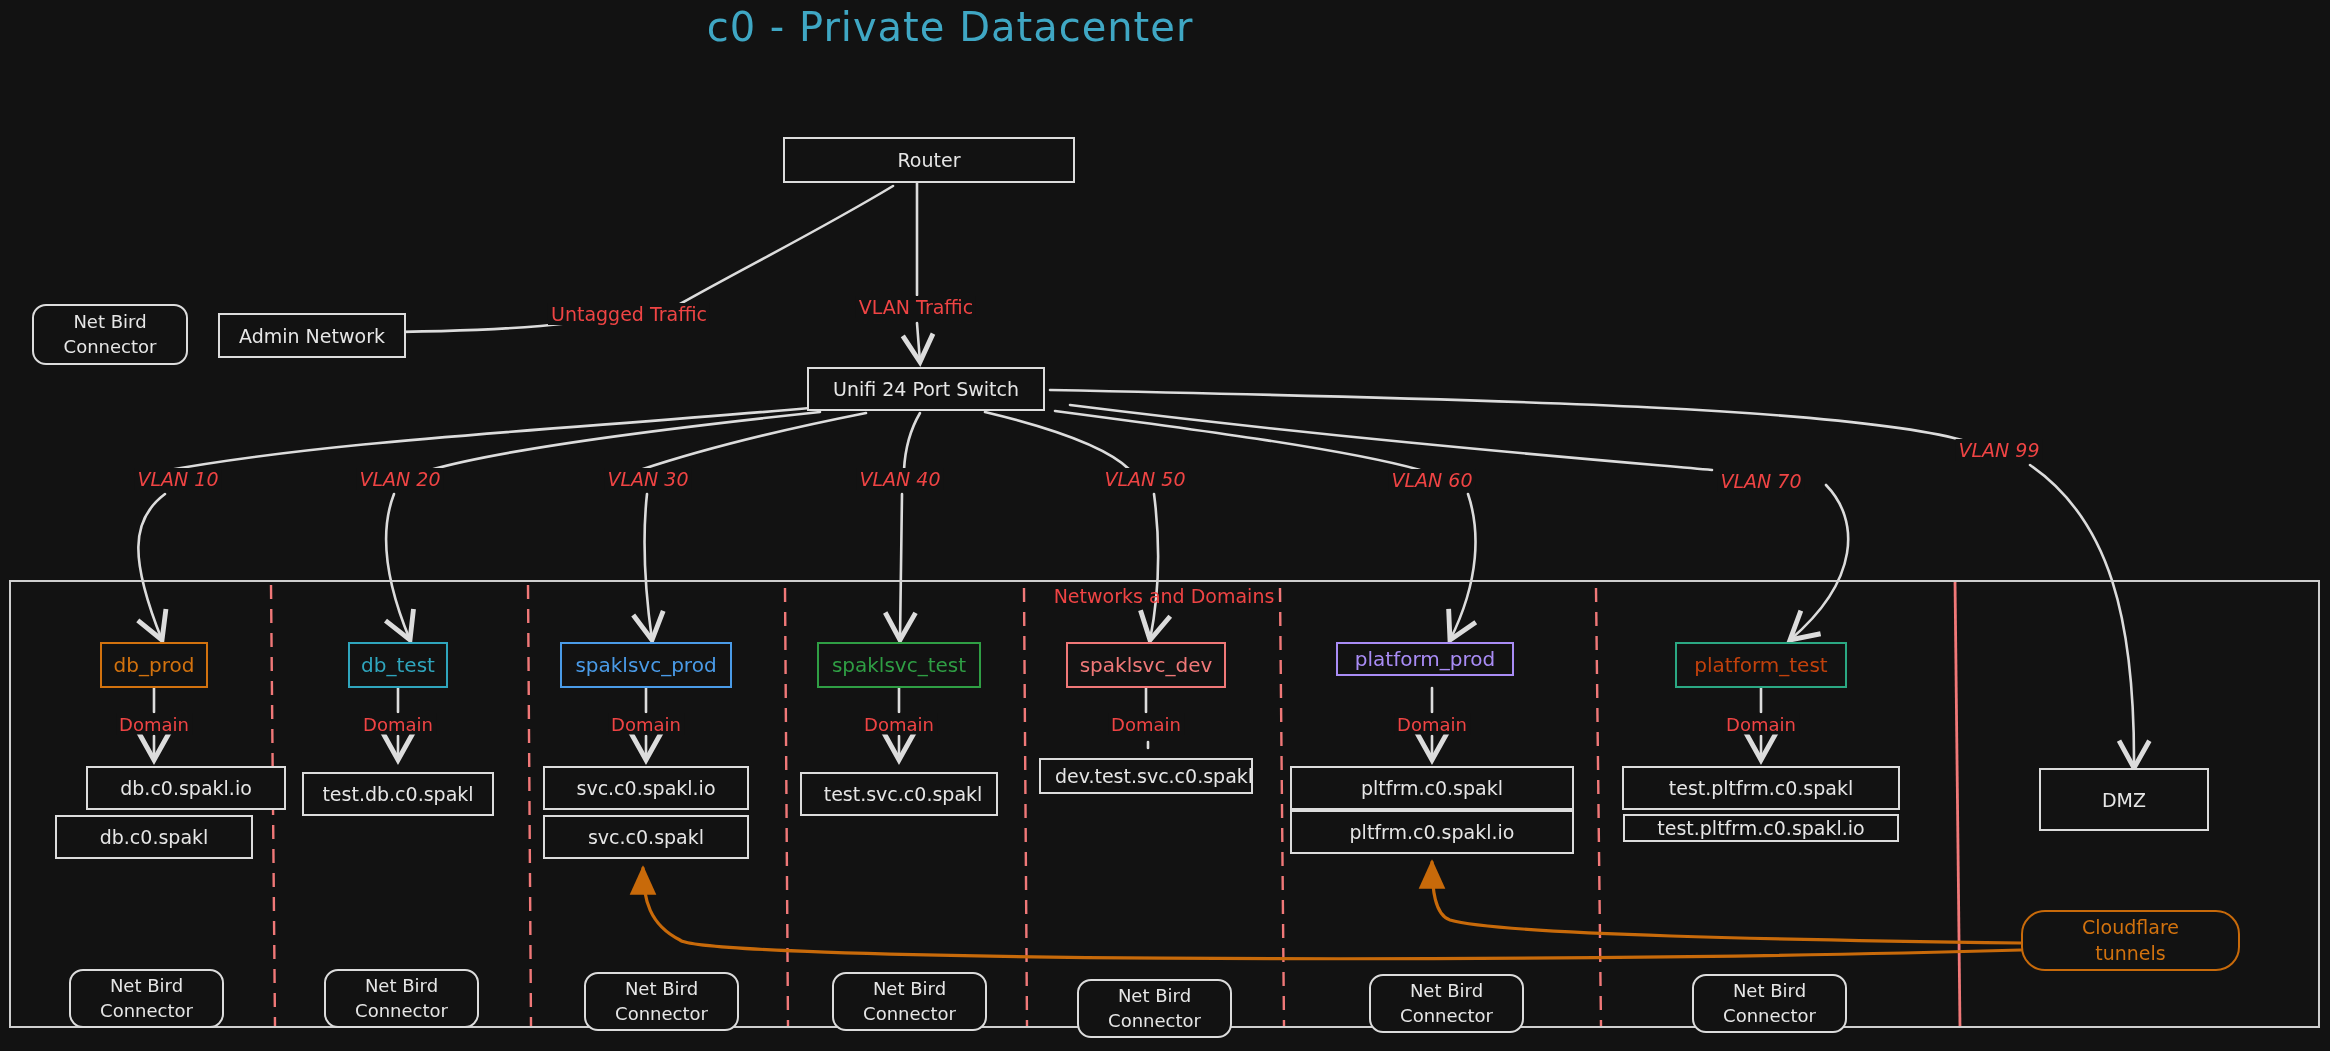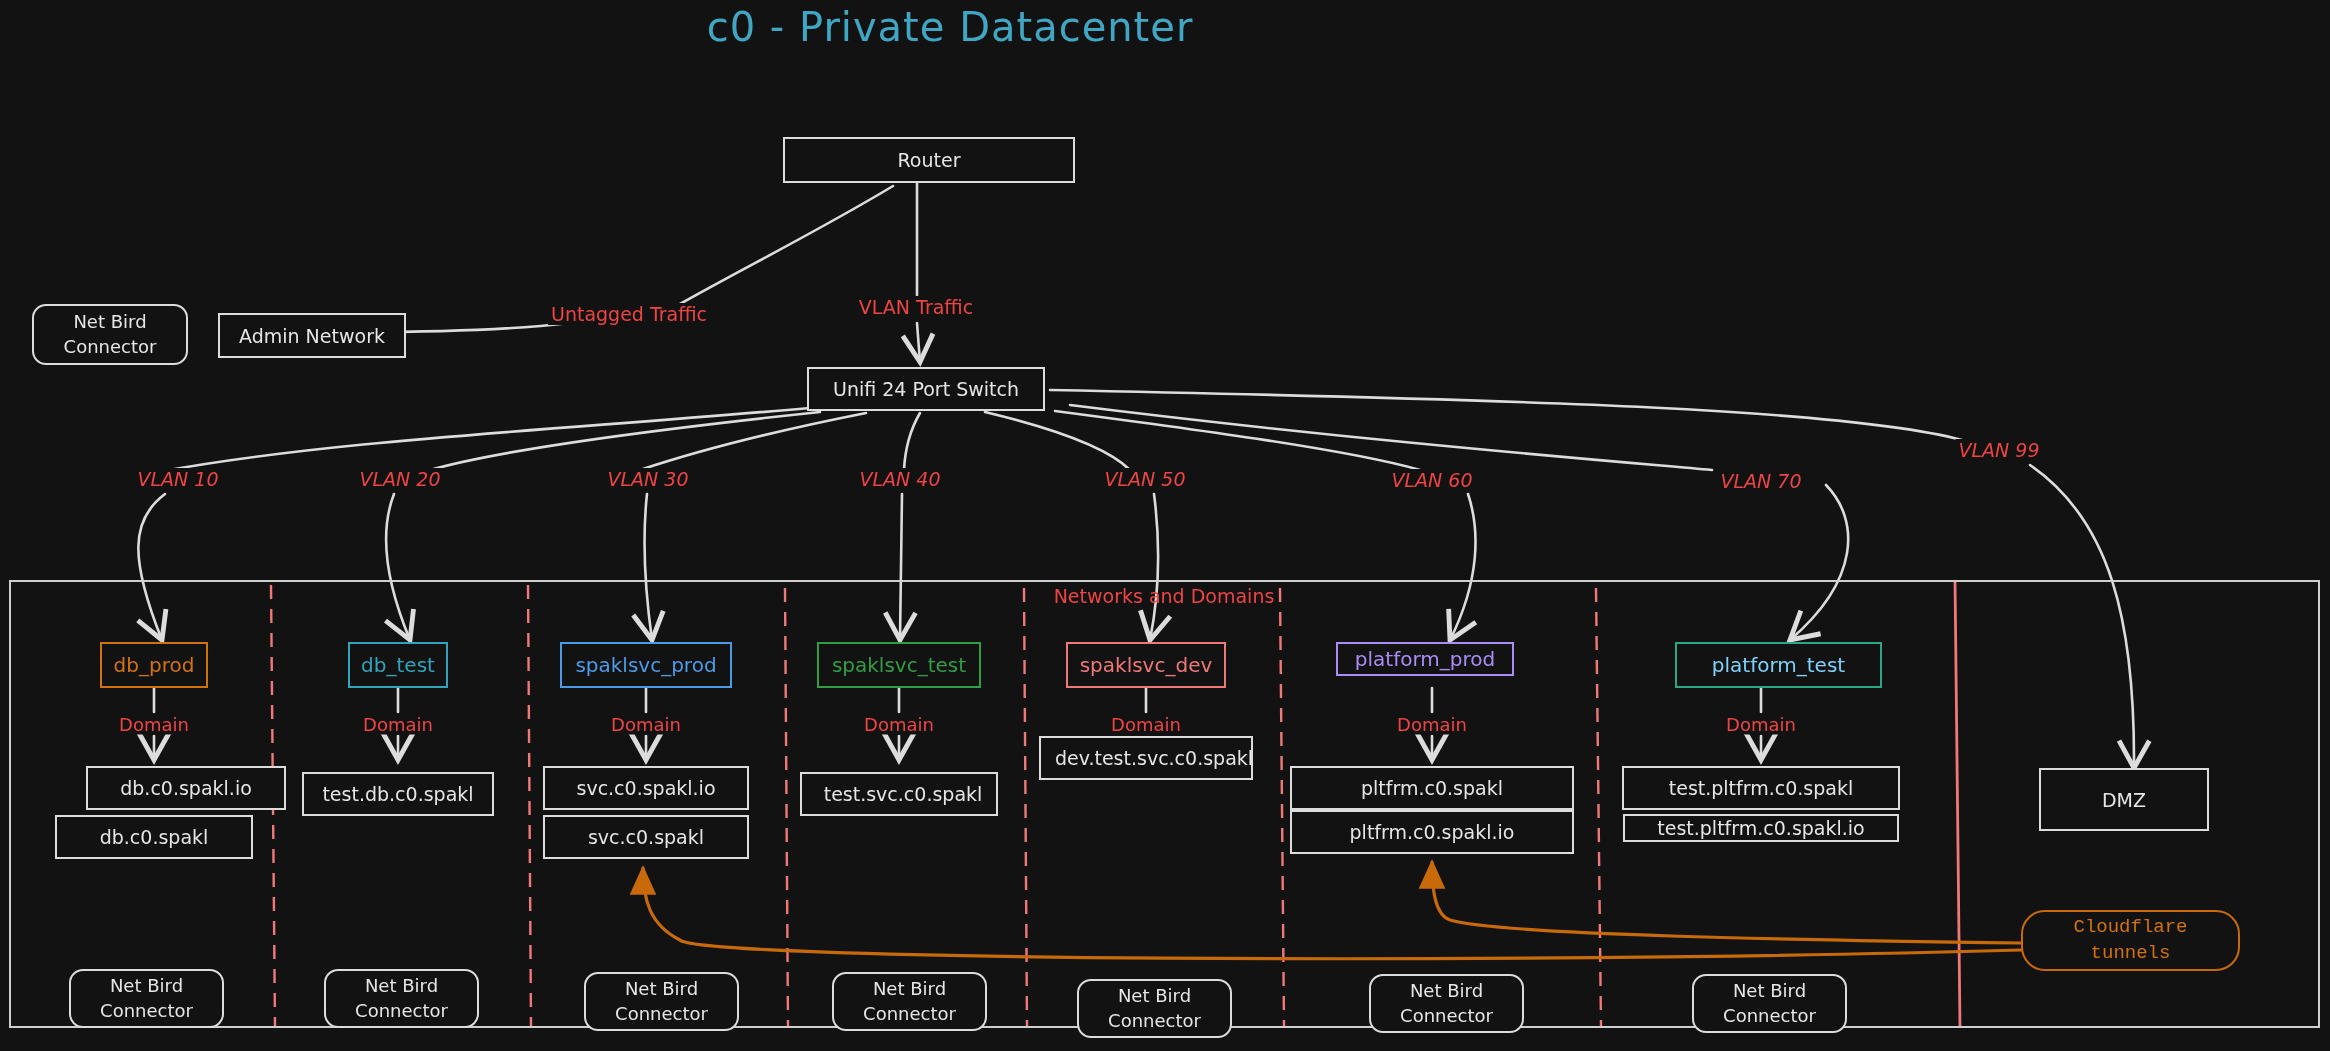--- a/index.html
+++ b/index.html
@@ -14,21 +14,21 @@
   .lbl { position:absolute; font-size:19px; color:#ef4444; white-space:nowrap;
          transform:translate(-50%,-50%); background:#121212; padding:0 3px; }
   .vlan { font-style:italic; font-size:19px; }
   .net { position:absolute; box-sizing:border-box; border:2px solid; display:flex;
          align-items:center; justify-content:center; font-size:20px; background:#121212; }
   .container { position:absolute; left:9px; top:580px; width:2311px; height:448px;
                box-sizing:border-box; border:2px solid #cfcfcf; }
   svg.lines { position:absolute; left:0; top:0; }
   .cf { position:absolute; box-sizing:border-box; border:2px solid #c86a0a; border-radius:24px;
         color:#d2720e; font-size:19px; display:flex; align-items:center; justify-content:center;
-        text-align:center; line-height:1.35; background:#121212;font-family:Liberation Mono, monospace; }
+        text-align:center; line-height:1.35; background:#121212; }
 </style>
 </head>
 <body>
 
 <svg class="lines" width="2330" height="1051">
   <defs>
     <marker id="arr" viewBox="0 0 12 12" refX="10" refY="6" markerWidth="14" markerHeight="14" orient="auto-start-reverse">
       <path d="M1,1 L10,6 L1,11" fill="none" stroke="#dcdcdc" stroke-width="1.6"></path>
     </marker>
     <marker id="arrO" viewBox="0 0 12 12" refX="10" refY="6" markerWidth="10" markerHeight="10" orient="auto-start-reverse">
@@ -180,21 +180,21 @@
       </div>
       <div class="box rounded" style="left: 832px; top: 972px; width: 155px; height: 59px; font-size: 18px;">
         <span><span>Net Bird</span><br><span>Connector</span></span>
       </div>
     </div>
     <div>
       <div class="net" style="left: 1066px; top: 642px; width: 160px; height: 46px; border-color: rgb(240, 120, 120); color: rgb(240, 120, 120);">
         <span>spaklsvc_dev</span>
       </div>
       <div class="lbl" style="left: 1146px; top: 724px; font-size: 18px;">Domain</div>
-      <div class="box" style="left: 1039px; top: 736px; width: 214px; height: 44px; padding-left: 16px;">
+      <div class="box" style="left: 1039px; top: 758px; width: 214px; height: 36px; padding-left: 16px;">
         <span>dev.test.svc.c0.spakl</span>
       </div>
       <div class="box rounded" style="left: 1077px; top: 979px; width: 155px; height: 59px; font-size: 18px;">
         <span><span>Net Bird</span><br><span>Connector</span></span>
       </div>
     </div>
     <div>
       <div class="net" style="left: 1336px; top: 642px; width: 178px; height: 34px; border-color: rgb(169, 140, 245); color: rgb(169, 140, 245);">
         <span>platform_prod</span>
       </div>
@@ -203,21 +203,21 @@
         <span>pltfrm.c0.spakl</span>
       </div>
       <div class="box" style="left: 1290px; top: 810px; width: 284px; height: 44px;">
         <span>pltfrm.c0.spakl.io</span>
       </div>
       <div class="box rounded" style="left: 1369px; top: 974px; width: 155px; height: 59px; font-size: 18px;">
         <span><span>Net Bird</span><br><span>Connector</span></span>
       </div>
     </div>
     <div>
-      <div class="net" style="left: 1675px; top: 642px; width: 207px; height: 46px; border-color: rgb(43, 168, 131); color: #7dd3fc;">
+      <div class="net" style="left: 1675px; top: 642px; width: 172px; height: 46px; border-color: rgb(43, 168, 131); color: #c2410c;">
         <span>platform_test</span>
       </div>
       <div class="lbl" style="left: 1761px; top: 724px; font-size: 18px;">Domain</div>
       <div class="box" style="left: 1622px; top: 766px; width: 278px; height: 44px;">
         <span>test.pltfrm.c0.spakl</span>
       </div>
       <div class="box" style="left: 1623px; top: 814px; width: 276px; height: 28px;">
         <span>test.pltfrm.c0.spakl.io</span>
       </div>
       <div class="box rounded" style="left: 1692px; top: 974px; width: 155px; height: 59px; font-size: 18px;">

